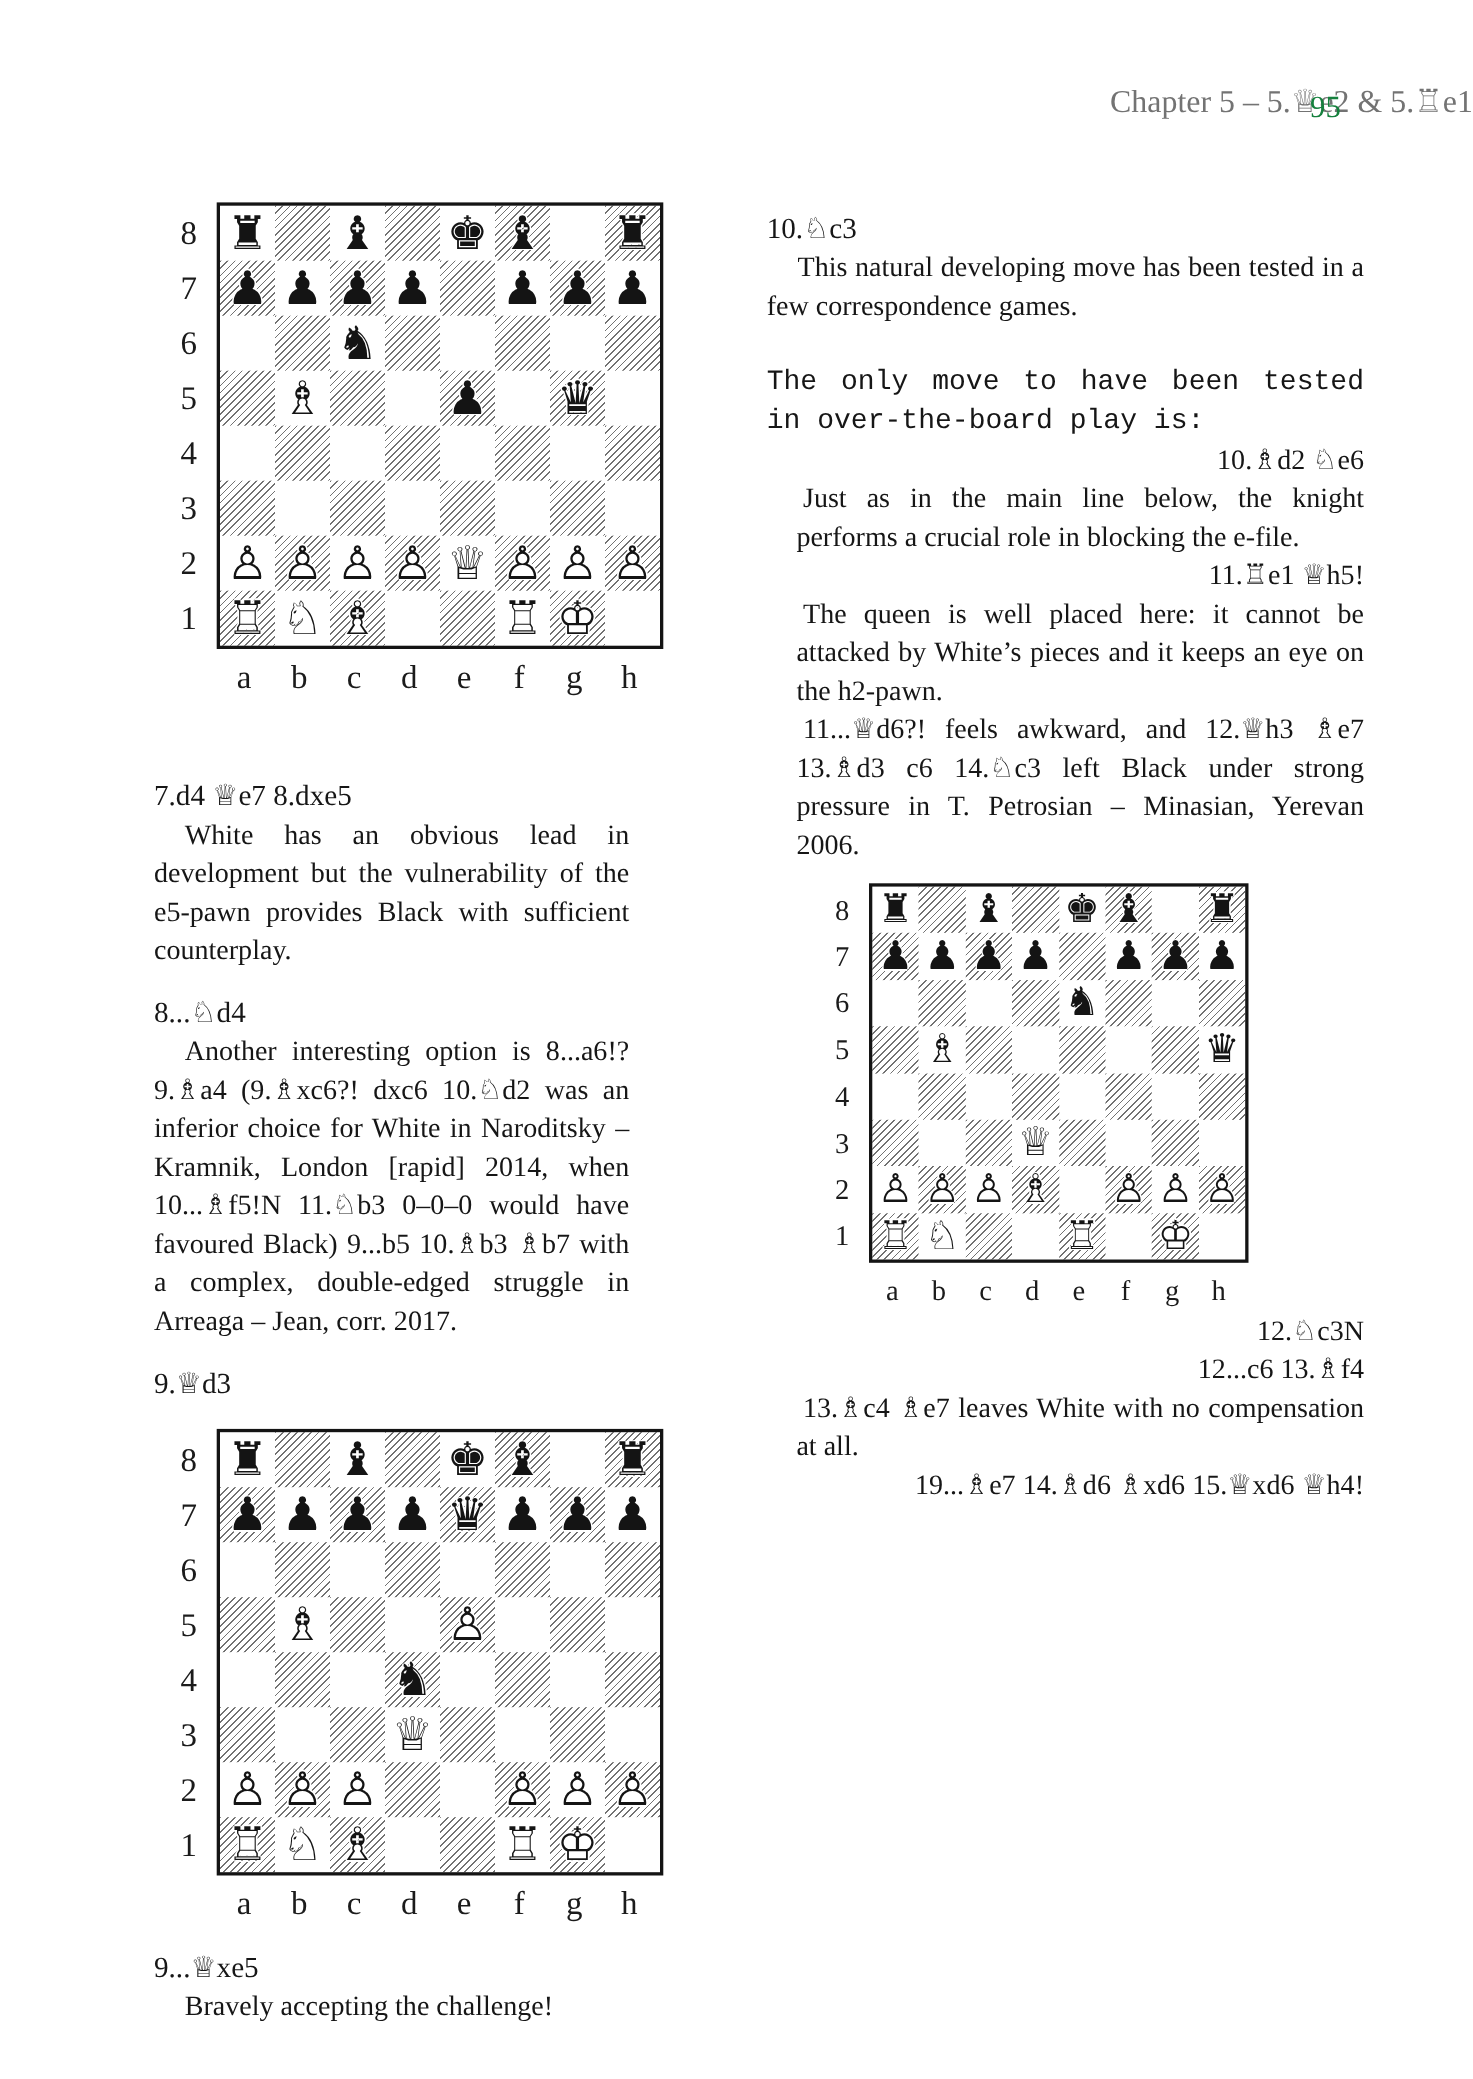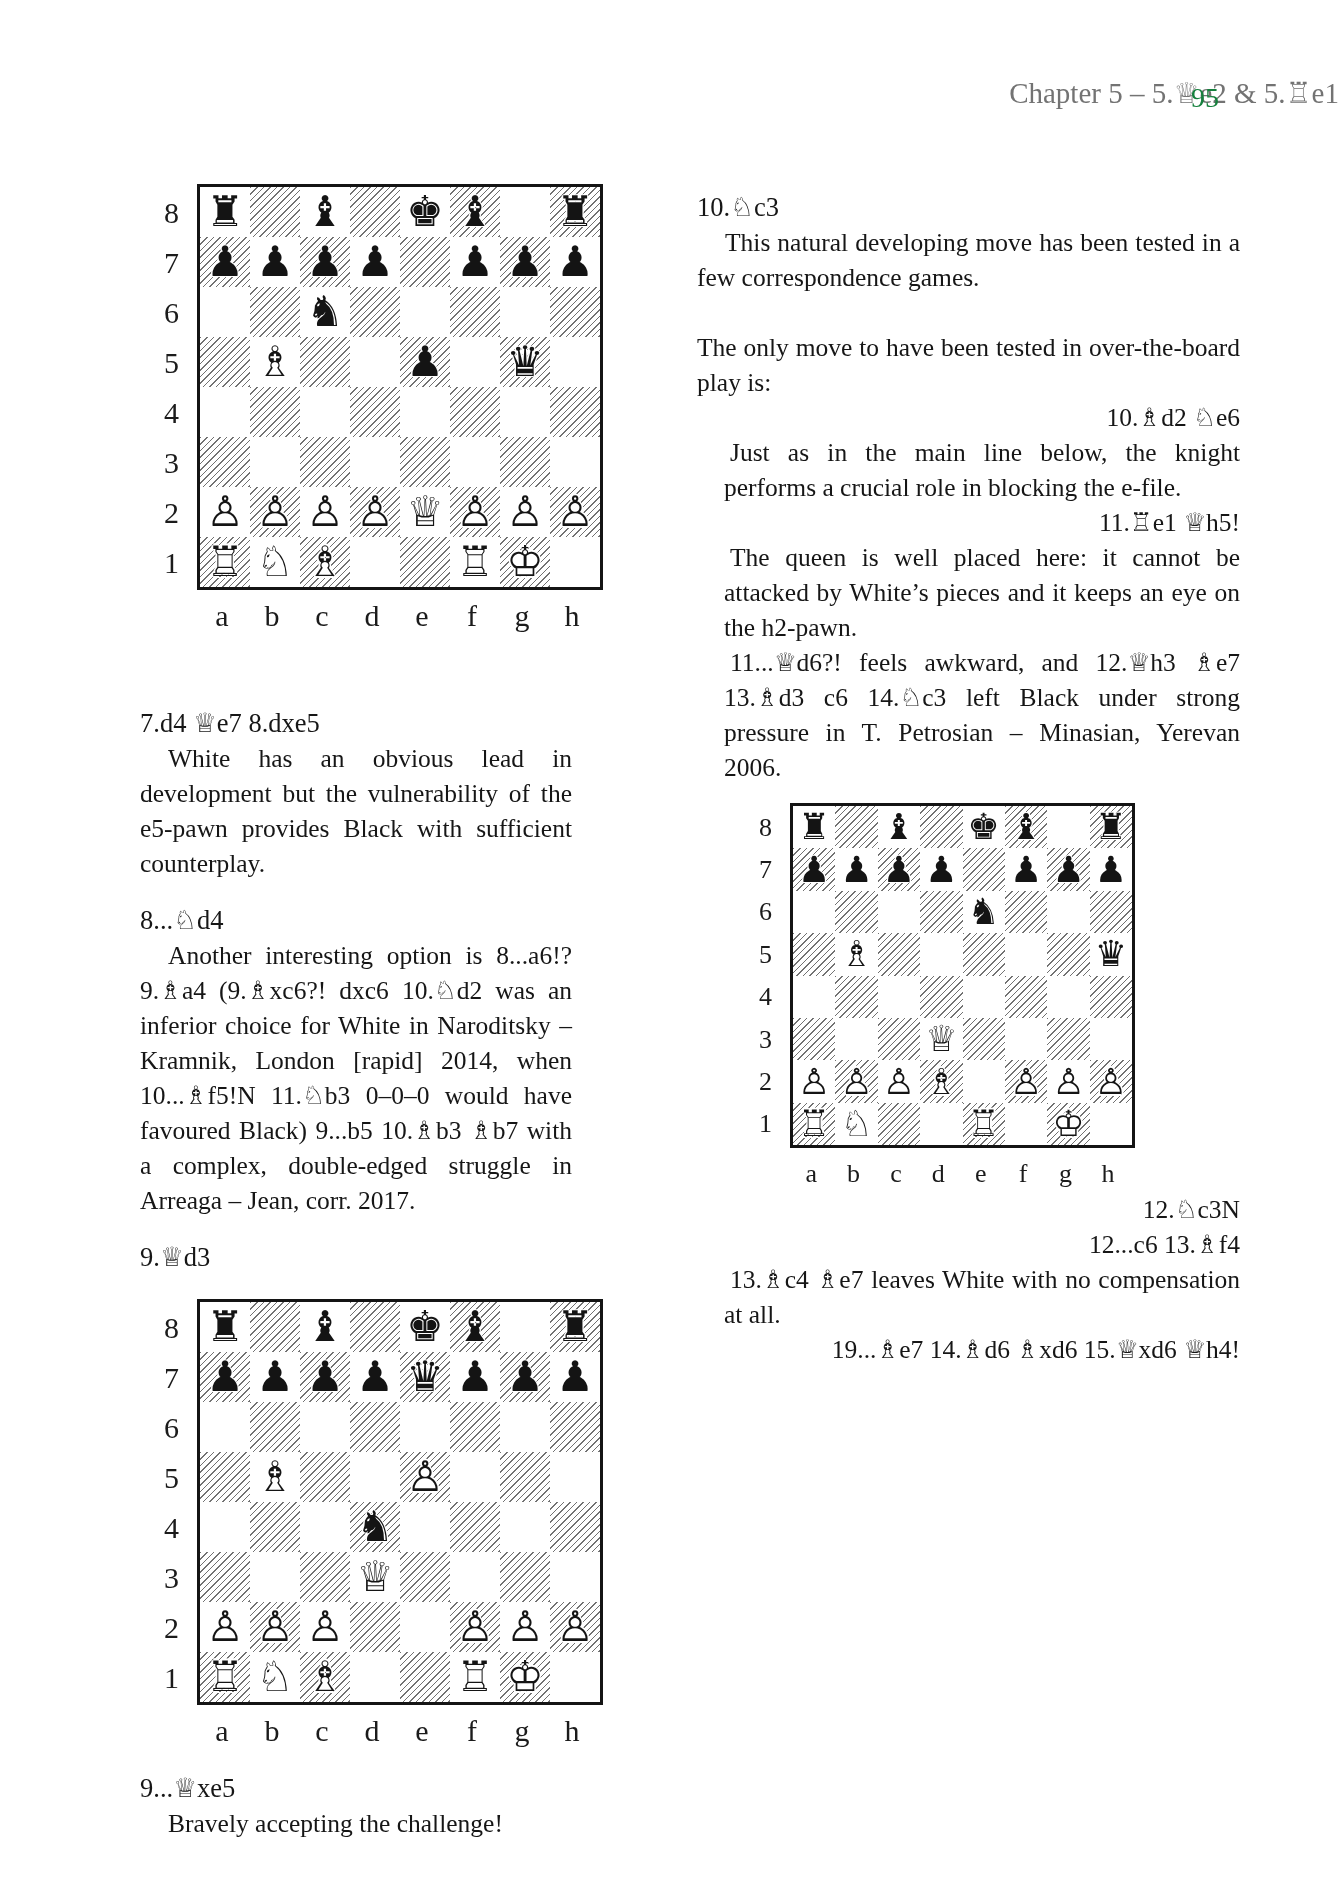--- a/index.html
+++ b/index.html
@@ -19,21 +19,21 @@
   }
   .col{position:absolute;top:163px;font-size:25.5px;line-height:35px;}
   .col-left{left:140px;width:432px;}
   .col-right{left:697px;width:543px;}
 
   h3.heading{font-size:26.5px;line-height:35px;font-weight:normal;margin:22px 0 0 0;}
   h3.heading.first{margin-top:72px;}
   .col-right h3.heading{margin-top:27px;}
   p{margin:0;text-align:justify;}
   p.para{text-indent:28px;}
-  p.noindent{text-indent:0;}
+  p.noindent{text-indent:0;font-family:Liberation Mono, monospace;}
   p.moveline{text-indent:0;text-align:right;}
   p.inset{margin-left:27px;text-indent:6px;}
   .spacer{height:35px;}
 
   
   figure.diagram{
     display:grid;margin:0;width:max-content;
     grid-template-columns:var(--lbl) max-content;
   }
   .diagram.large{--sq:50px;--pc:42px;--lbl:57px;--lblfs:30px;margin-top:21px;}

